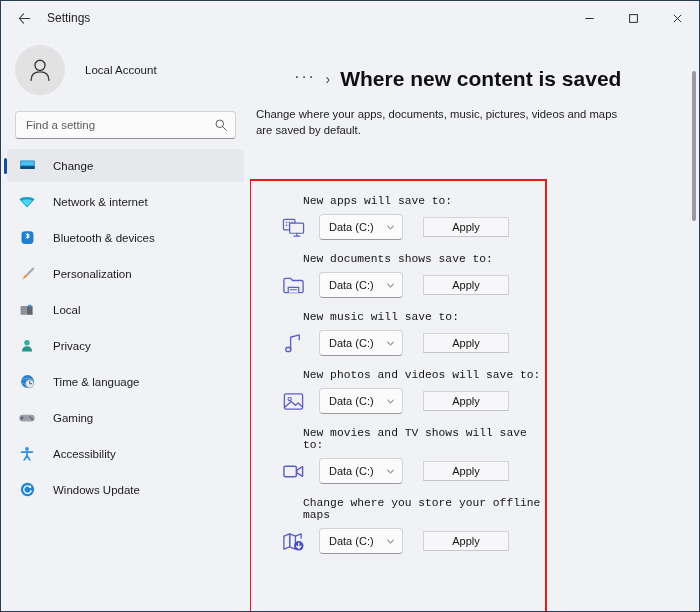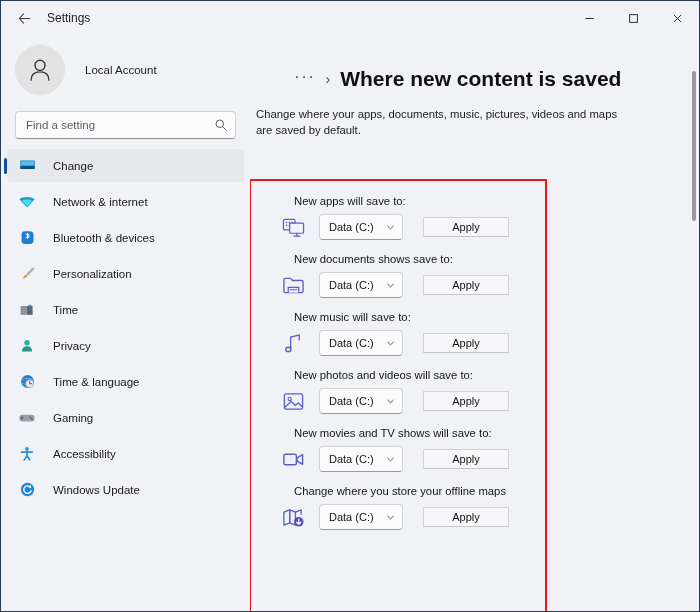--- a/index.html
+++ b/index.html
@@ -185,22 +185,23 @@
     background: #f1f2f5;
   }
 
   .setting-group {
     padding: 14px 0 0 26px;
   }
   .setting-row { margin-bottom: 13px; }
   .setting-label {
     font-size: 11.3px;
     color: #151515;
-    margin-left: 17px;
+    margin-left: 26px;
     margin-bottom: 7px;
+    font-family: Liberation Mono, monospace;
   }
   .setting-controls {
     display: flex;
     align-items: center;
   }
   .setting-icon {
     width: 32px; height: 26px;
     display: flex; align-items: center; justify-content: center;
     flex-shrink: 0;
     margin-right: 10px;
@@ -354,21 +355,21 @@
 
         <div class="nav-item">
           <span class="nav-icon">
             <svg width="16" height="16" viewBox="0 0 20 20">
               <rect x="2" y="5" width="7.5" height="11" fill="#8d9299"></rect>
               <rect x="9.5" y="5" width="7.5" height="11" fill="#61666d"></rect>
               <path d="M13.5 2.5 L16 5 L13.5 7.5 Z" fill="#2f8fd8"></path>
               <rect x="11.5" y="3.8" width="3" height="2.4" fill="#2f8fd8"></rect>
             </svg>
           </span>
-          <span class="nav-label">Time</span>
+          <span class="nav-label">Local</span>
         </div>
 
         <div class="nav-item">
           <span class="nav-icon">
             <svg width="16" height="16" viewBox="0 0 20 20">
               <circle cx="10" cy="5.8" r="3.4" fill="#2eb0a0"></circle>
               <path d="M3.6 17 C3.6 12.4 6.5 10.2 10 10.2 C13.5 10.2 16.4 12.4 16.4 17 Z" fill="#28978a"></path>
             </svg>
           </span>
           <span class="nav-label">Privacy</span>

